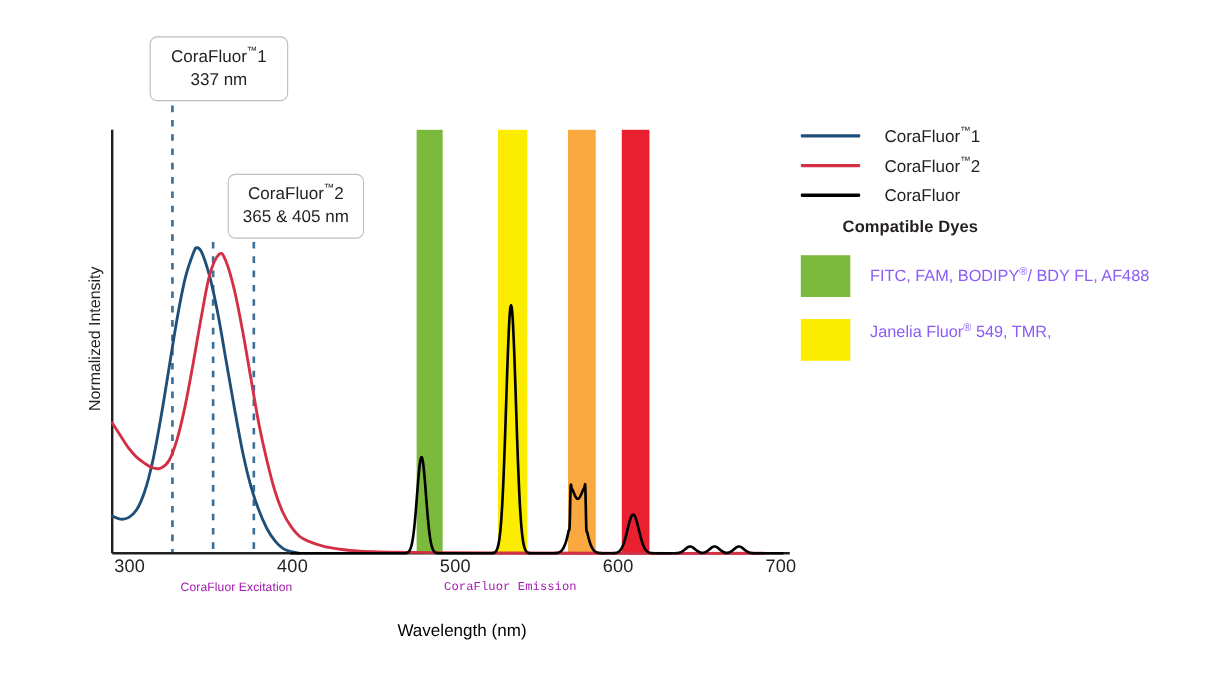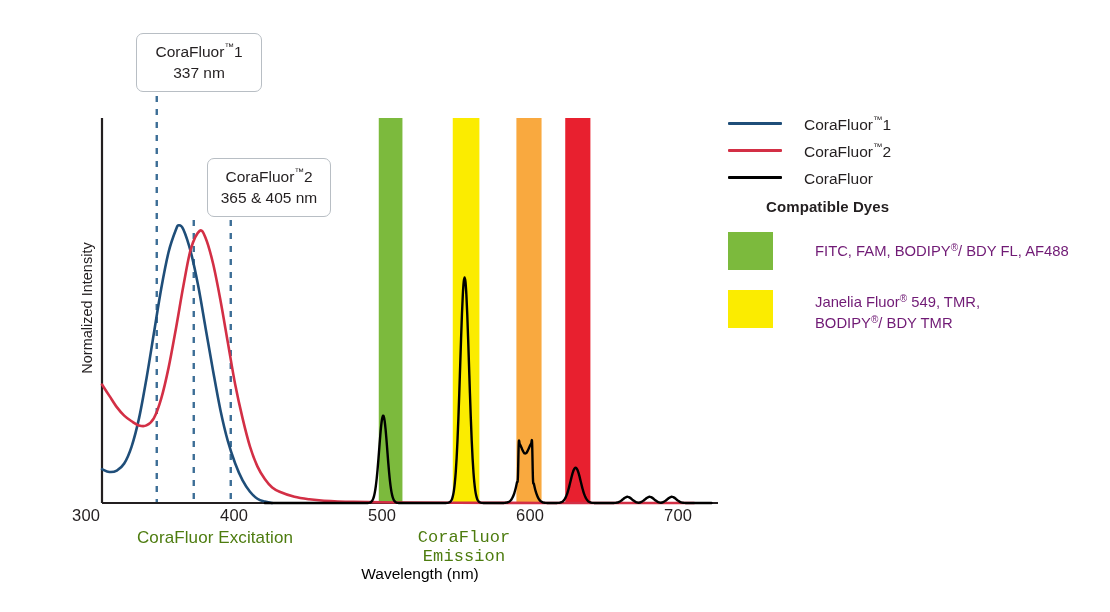--- a/index.html
+++ b/index.html
@@ -31,28 +31,28 @@
   }
   #plot-svg {
     position: absolute;
     left: 0; top: 0;
   }
 
   .axis-tick-label {
     position: absolute;
     font-size: 16.5px;
     color: #231f20;
-    text-align: left;
+    text-align: right;
     width: 60px;
     letter-spacing: 0.2px;
   }
   .axis-sub-label {
     position: absolute;
-    font-size: 17px;
-    color: #4d7c0f;
+    font-size: 11px;
+    color: #a21caf;
     text-align: center;
     letter-spacing: 0.1px;
   }
   #x-axis-title {
     position: absolute;
     left: 300px;
     top: 565px;
     width: 240px;
     text-align: center;
     font-size: 15.5px;
@@ -155,24 +155,24 @@
     align-items: flex-start;
     margin-bottom: 20px;
     min-height: 38px;
   }
   .dye-swatch {
     width: 45px;
     height: 38px;
     flex: 0 0 auto;
   }
   .dye-label {
-    margin-left: 42px;
+    margin-left: 18px;
     font-size: 14.8px;
     line-height: 1.33;
-    color: #701a75;
+    color: #8b5cf6;
     padding-top: 9px;
   }
   .dye-label.two-line { padding-top: 2px; }
   .reg {
     font-size: 10px;
     vertical-align: 5px;
   }
 </style>
 </head>
 <body>
@@ -250,18 +250,17 @@
         <div class="dye-row">
           <div class="dye-swatch" style="background: rgb(124, 186, 61);"></div>
           <div class="dye-label">
             <div>FITC, FAM, BODIPY<span class="reg">®</span>/ BDY FL, AF488</div>
           </div>
         </div>
         <div class="dye-row">
           <div class="dye-swatch" style="background: rgb(251, 236, 0);"></div>
           <div class="dye-label two-line">
             <div>Janelia Fluor<span class="reg">®</span> 549, TMR,</div>
-            <div>BODIPY<span class="reg">®</span>/ BDY TMR</div>
           </div>
         </div>
       </div>
   </div>
 </div>
 
 </body></html>

